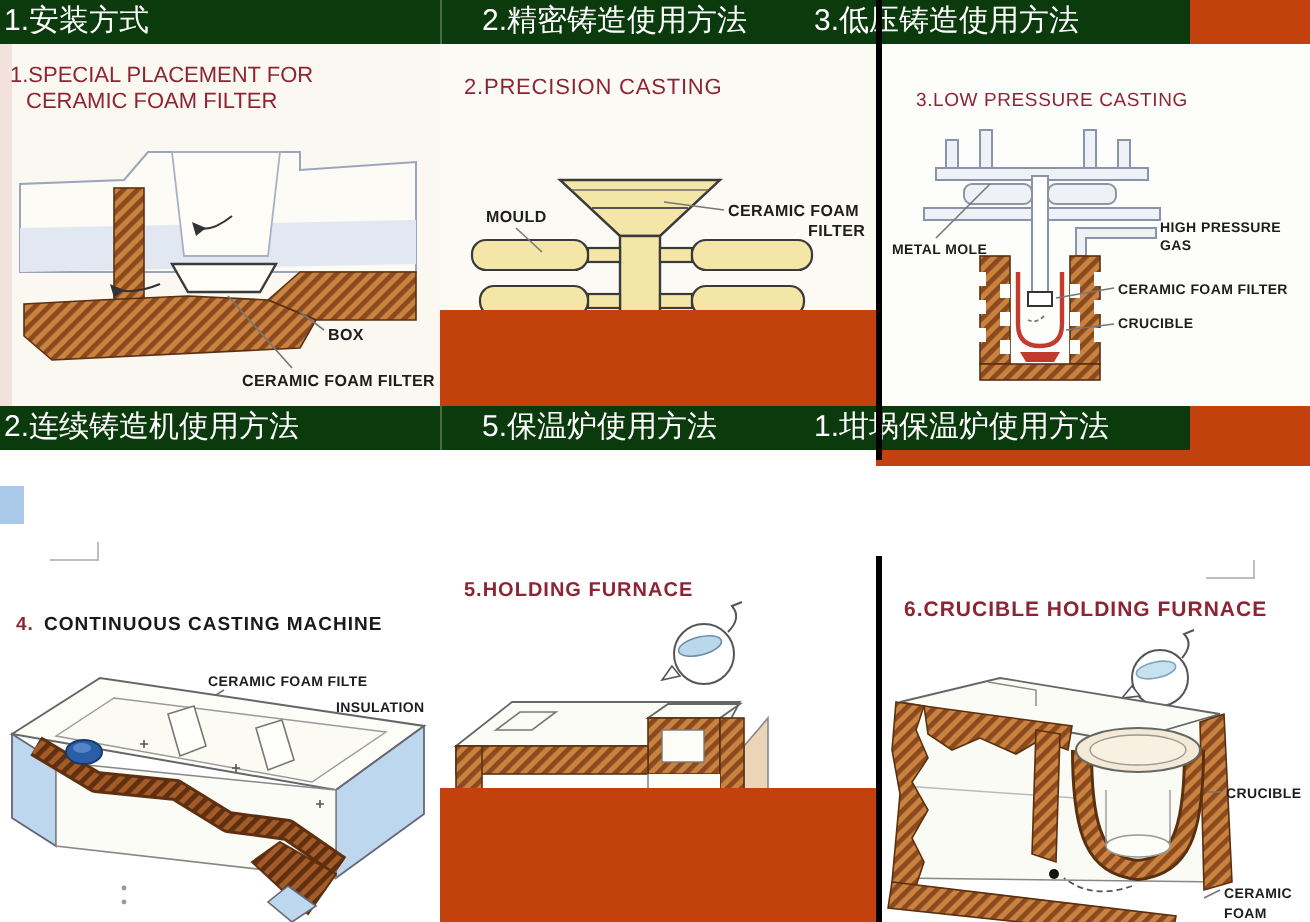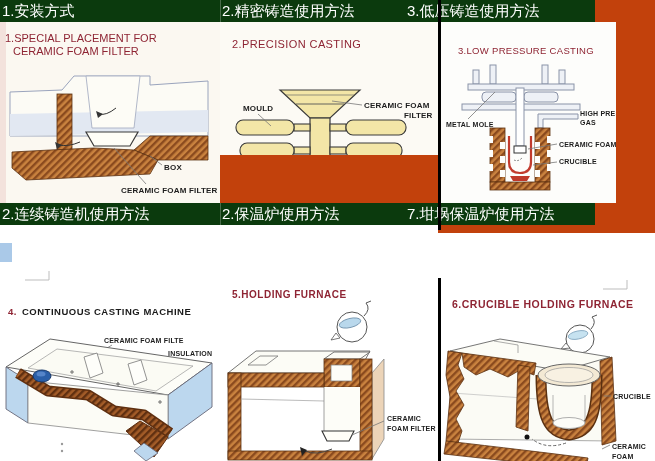--- a/index.html
+++ b/index.html
@@ -6,33 +6,33 @@
   html,body { background:#e9e9e9; }
   body { font-family:"Liberation Sans", sans-serif; }
   .page { position:relative; width:655px; height:461px; background:#c2410c; overflow:hidden; margin:0; }
 
   .hdr-bar { position:absolute; left:0; width:655px; height:22px; display:flex; }
   #hdr-top { top:0; }
   #hdr-bot { top:203px; }
   .hdr-cell { height:22px; background:#0b3a0d; color:#ffffff; font-size:15px; line-height:22px;
               white-space:nowrap; overflow:hidden; }
   .hc1 { width:220px; padding-left:2px; }
-  .hc2 { width:181px; padding-left:1px; border-left:1px solid rgba(255,255,255,0.25); }
+  .hc2 { width:181px; padding-left:20px; border-left:1px solid rgba(255,255,255,0.25); }
   .hc3 { width:194px; padding-left:6px; }
 
   .vline { position:absolute; left:438px; width:3px; background:#000000; }
   #vline-a { top:0; height:230px; }
   #vline-b { top:278px; height:183px; }
 
   .panel { position:absolute; overflow:hidden; }
   #p1 { left:0;   top:22px;  width:220px; height:181px; background:#fbf8f1; }
   #p2 { left:220px; top:22px; width:218px; height:133px; background:#fcfaf4; }
-  #p3 { left:438px; top:22px; width:178px; height:181px; background:#fdfdfb; }
+  #p3 { left:438px; top:22px; width:217px; height:181px; background:#fdfdfb; }
   #p4 { left:0;   top:225px; width:220px; height:236px; background:#ffffff; }
-  #p5 { left:220px; top:225px; width:218px; height:236px; background:#ffffff; }
+  #p5 { left:220px; top:225px; width:218px; height:169px; background:#ffffff; }
   #p6 { left:438px; top:233px; width:256px; height:236px; background:#ffffff; }
 
   .p1-edge { position:absolute; left:0; top:0; width:6px; height:181px; background:#f3e2dc; }
 
   .panel-title { position:absolute; color:#8e2433; font-weight:normal; white-space:nowrap; }
   #p1-title { left:5px; top:10px; font-size:11px; line-height:13px; }
   #p1-title .l2 { padding-left:8px; }
   #p2-title { left:12px; top:16px; font-size:11px; letter-spacing:0.4px; }
   #p3-title { left:20px; top:23px; font-size:9.5px; letter-spacing:0.3px; }
 
@@ -64,24 +64,24 @@
     <div class="hdr-cell hc3">
       <span>3.低压铸造使用方法</span>
     </div>
   </div>
 
   <div class="hdr-bar" id="hdr-bot">
     <div class="hdr-cell hc1">
       <span>2.连续铸造机使用方法</span>
     </div>
     <div class="hdr-cell hc2">
-      <span>2.保温炉使用方法</span>
+      <span>5.保温炉使用方法</span>
     </div>
     <div class="hdr-cell hc3">
-      <span>7.坩埚保温炉使用方法</span>
+      <span>1.坩埚保温炉使用方法</span>
     </div>
   </div>
 
   <div class="panel" id="p1">
     <div class="p1-edge"></div>
     <div class="panel-title" id="p1-title">
       <div>1.SPECIAL PLACEMENT FOR</div>
       <div class="l2">CERAMIC FOAM FILTER</div>
     </div>
     <svg id="p1-svg" width="220" height="132" viewBox="0 0 220 132">

